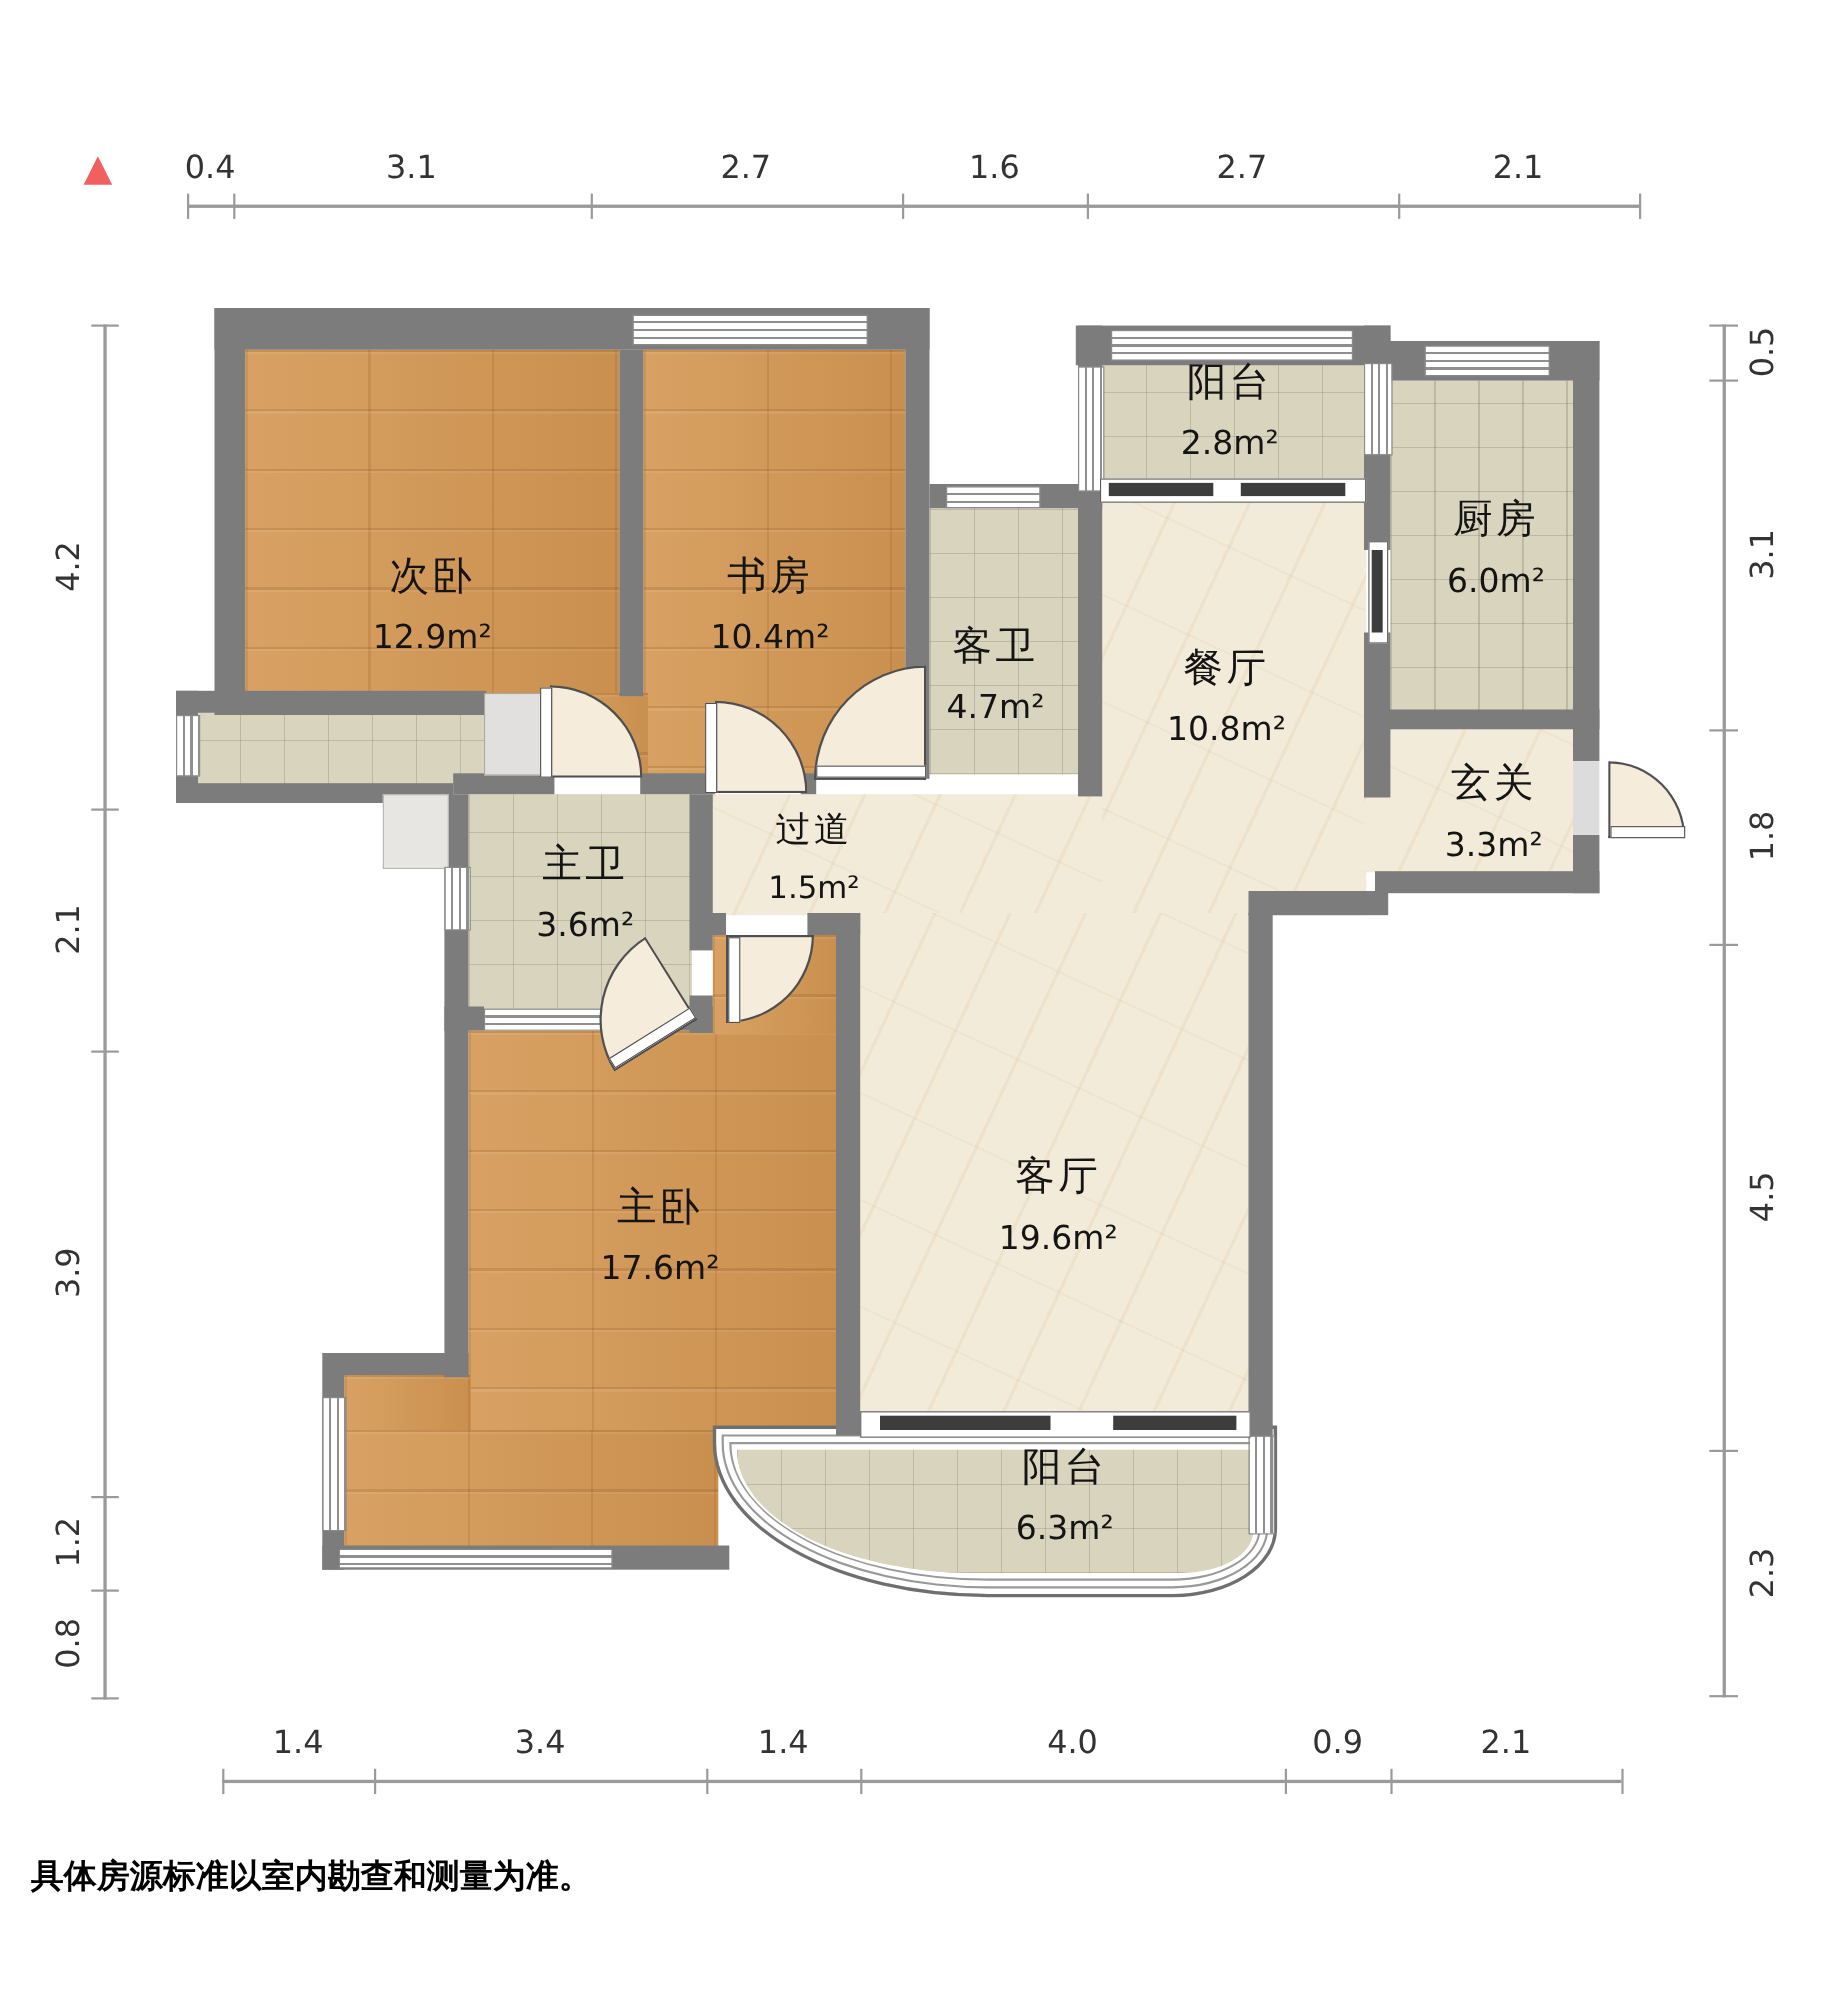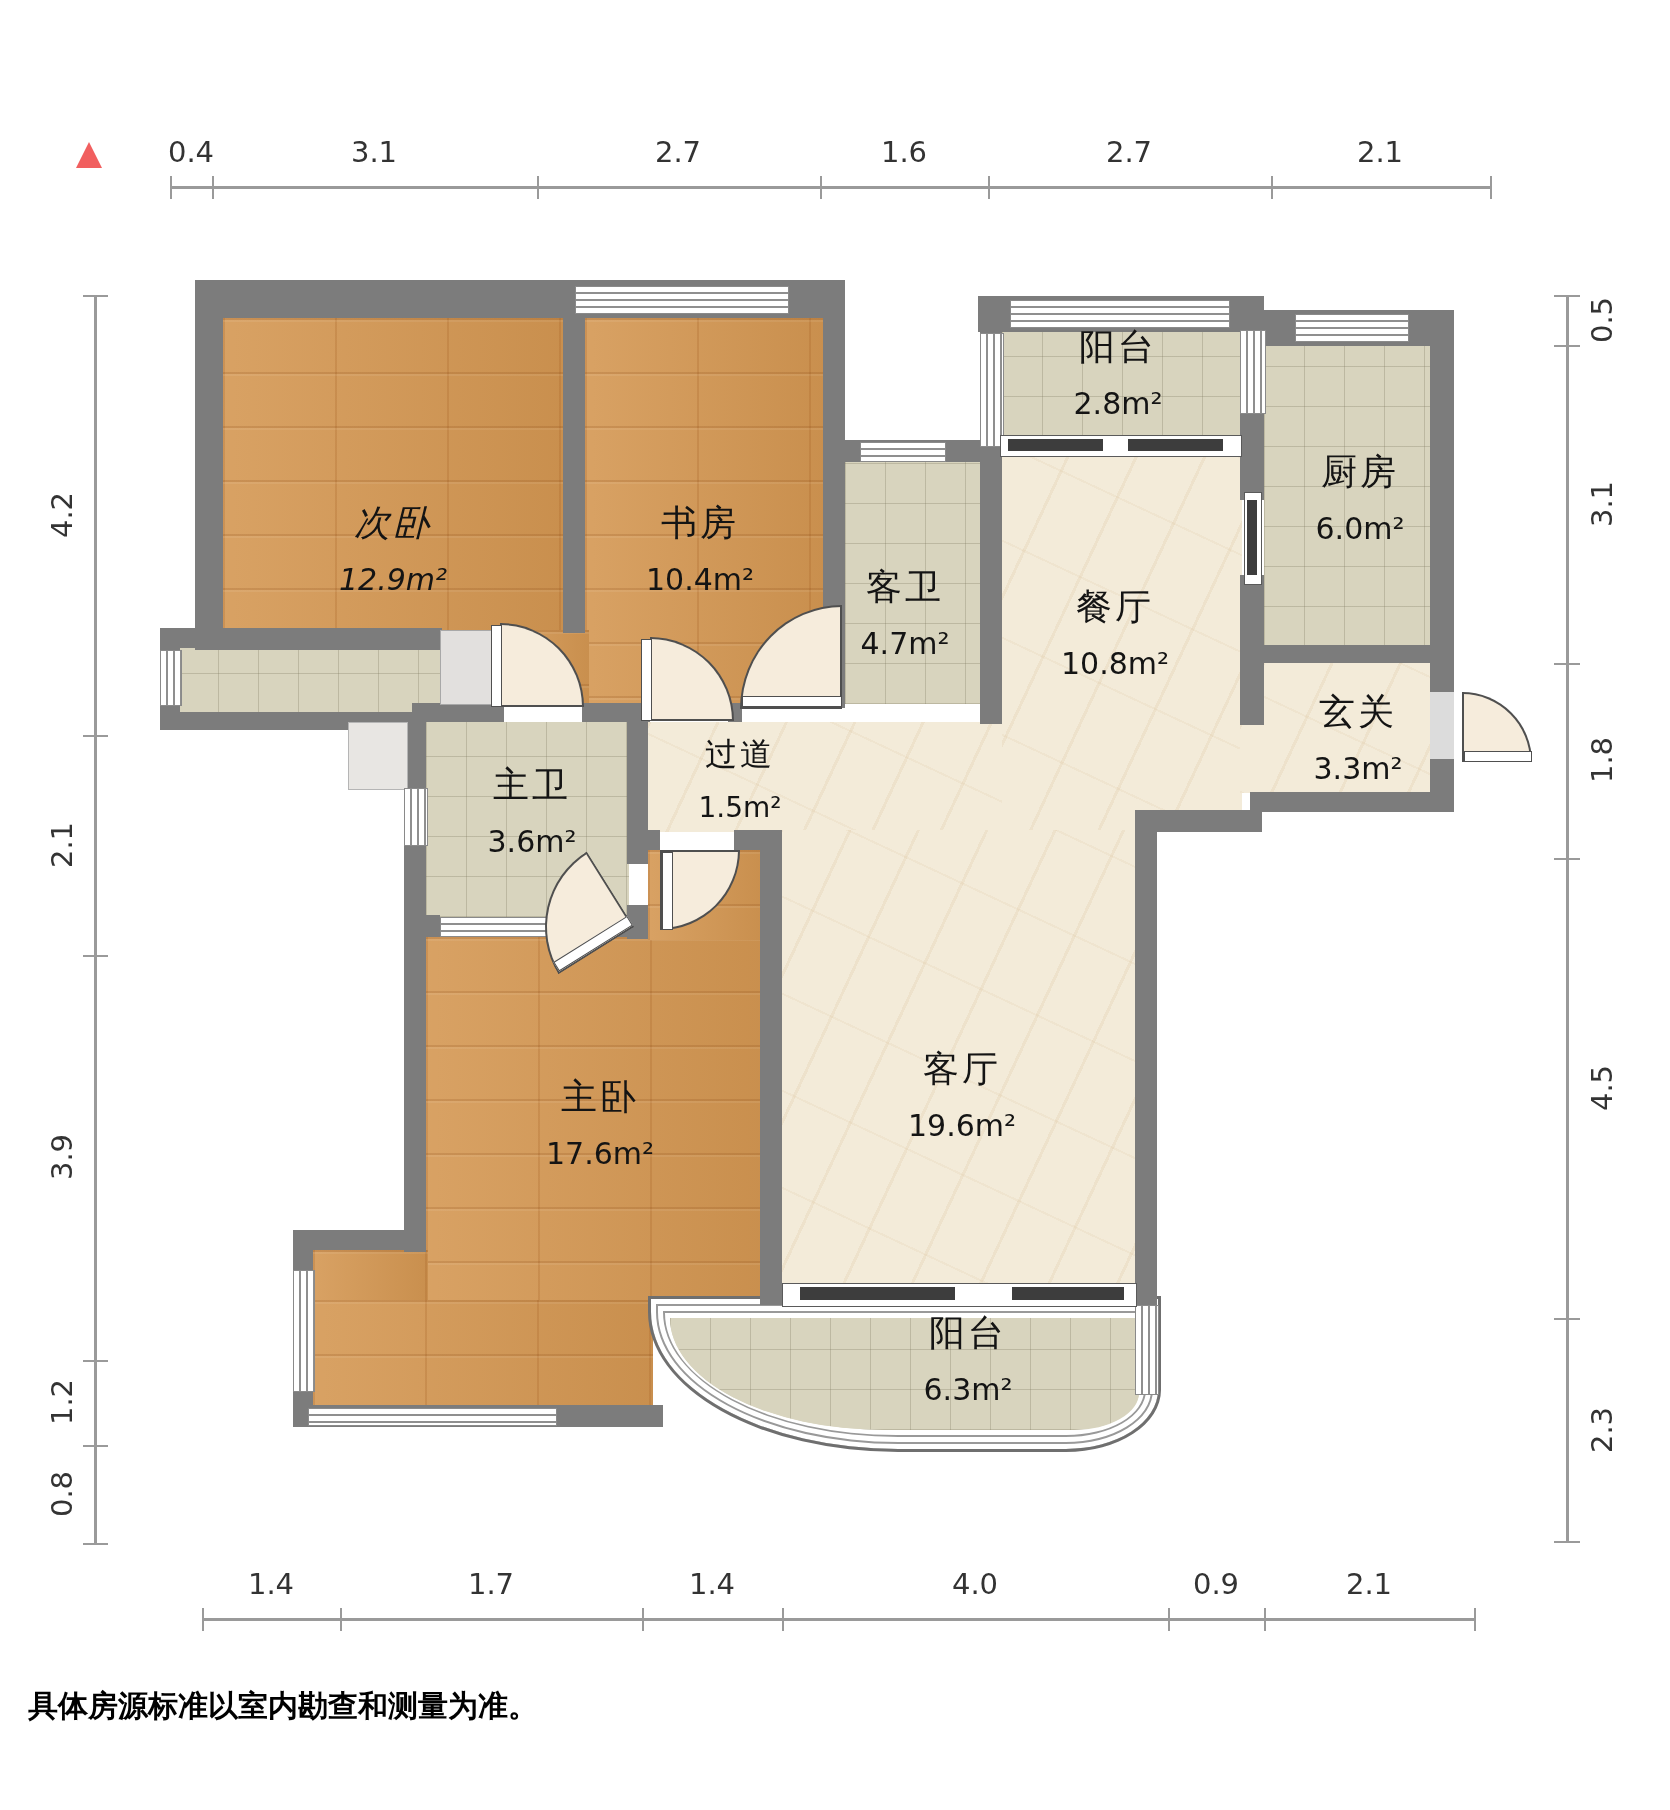--- a/index.html
+++ b/index.html
@@ -150,21 +150,21 @@
   <div class="fan fan-tl" style="left:545px;top:838px;width:85px;height:85px;transform:rotate(-32deg);transform-origin:100% 100%;">
     <div class="leaf" style="left:0;bottom:0;width:100%;height:9px;"></div>
   </div>
   <div class="fan fan-br" style="left:660px;top:850px;width:76px;height:76px;">
     <div class="leaf" style="left:0;top:0;width:9px;height:100%;"></div>
   </div>
   <div class="fan fan-tr" style="left:1462px;top:692px;width:66px;height:66px;">
     <div class="leaf" style="left:0;bottom:-2px;width:100%;height:9px;"></div>
   </div>
 
-  <div class="room-label" style="left:393px;top:548px;font-style:italic;">
+  <div class="room-label" style="left:393px;top:548px;">
     <span class="rname">次卧</span>
     <span class="rarea">12.9m²</span>
   </div>
   <div class="room-label" style="left:700px;top:548px;">
     <span class="rname">书房</span>
     <span class="rarea">10.4m²</span>
   </div>
   <div class="room-label" style="left:905px;top:612px;">
     <span class="rname">客卫</span>
     <span class="rarea">4.7m²</span>
@@ -249,21 +249,21 @@
 
   <div class="dim-line" style="left:202px;top:1618px;width:1272px;height:3px;"></div>
   <div class="tick" style="left:202px;top:1608px;width:2px;height:23px;"></div>
   <div class="tick" style="left:340px;top:1608px;width:2px;height:23px;"></div>
   <div class="tick" style="left:642px;top:1608px;width:2px;height:23px;"></div>
   <div class="tick" style="left:782px;top:1608px;width:2px;height:23px;"></div>
   <div class="tick" style="left:1168px;top:1608px;width:2px;height:23px;"></div>
   <div class="tick" style="left:1264px;top:1608px;width:2px;height:23px;"></div>
   <div class="tick" style="left:1474px;top:1608px;width:2px;height:23px;"></div>
   <div class="dim-label" style="left:271px;top:1584px;">1.4</div>
-  <div class="dim-label" style="left:491px;top:1584px;">1.7</div>
+  <div class="dim-label" style="left:491px;top:1584px;">3.4</div>
   <div class="dim-label" style="left:712px;top:1584px;">1.4</div>
   <div class="dim-label" style="left:975px;top:1584px;">4.0</div>
   <div class="dim-label" style="left:1216px;top:1584px;">0.9</div>
   <div class="dim-label" style="left:1369px;top:1584px;">2.1</div>
 
   <div class="footer">
     <div>具体房源标准以室内勘查和测量为准。</div>
   </div>
 
 </div>

